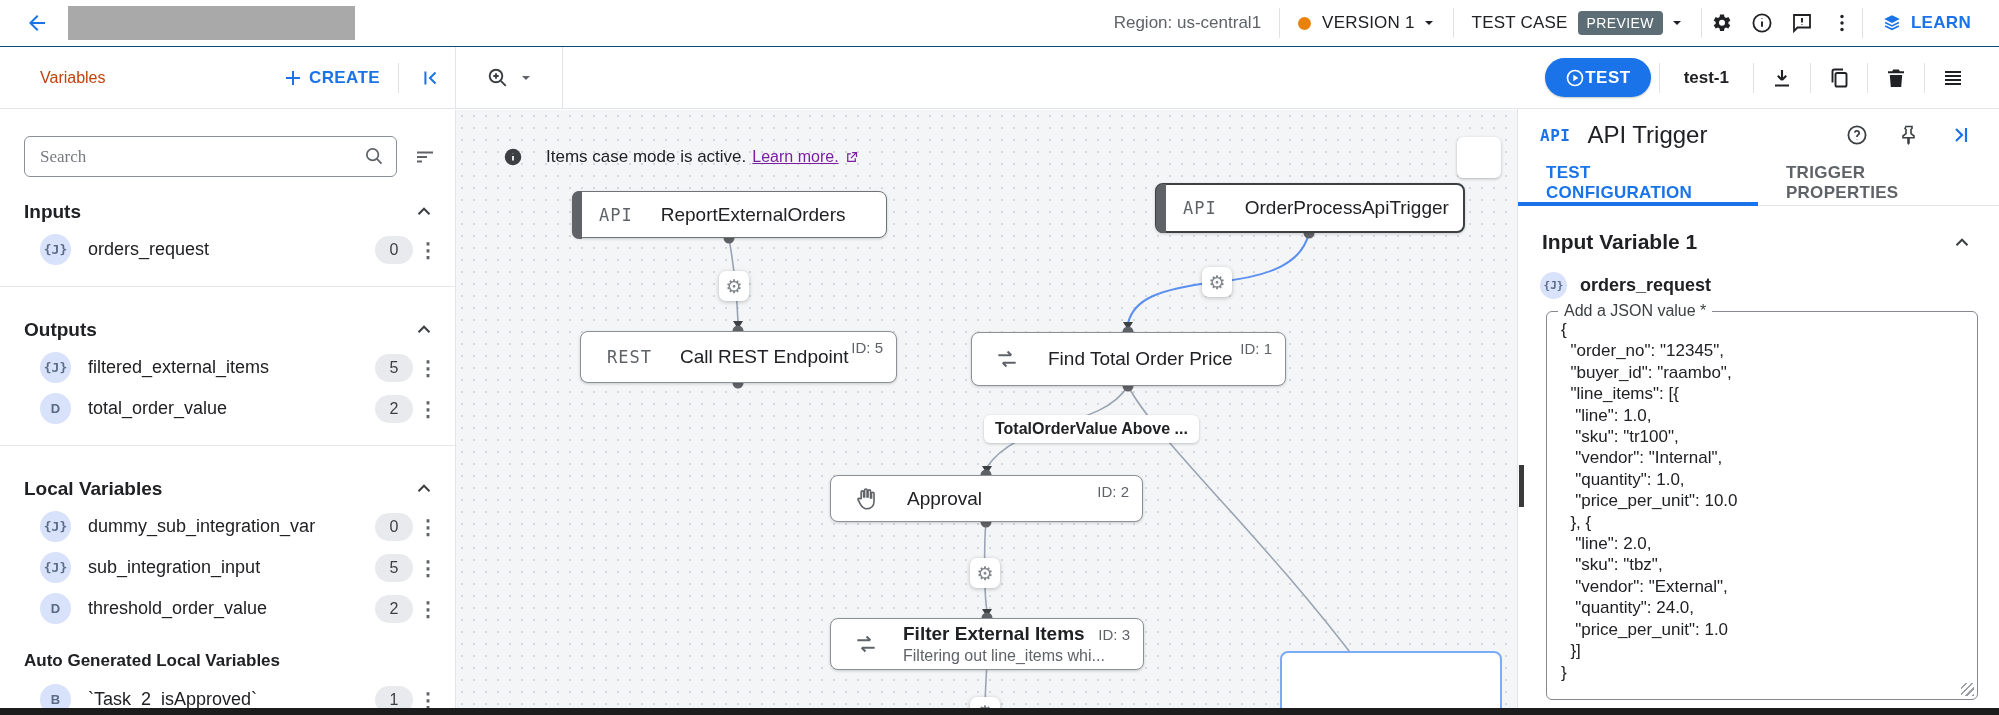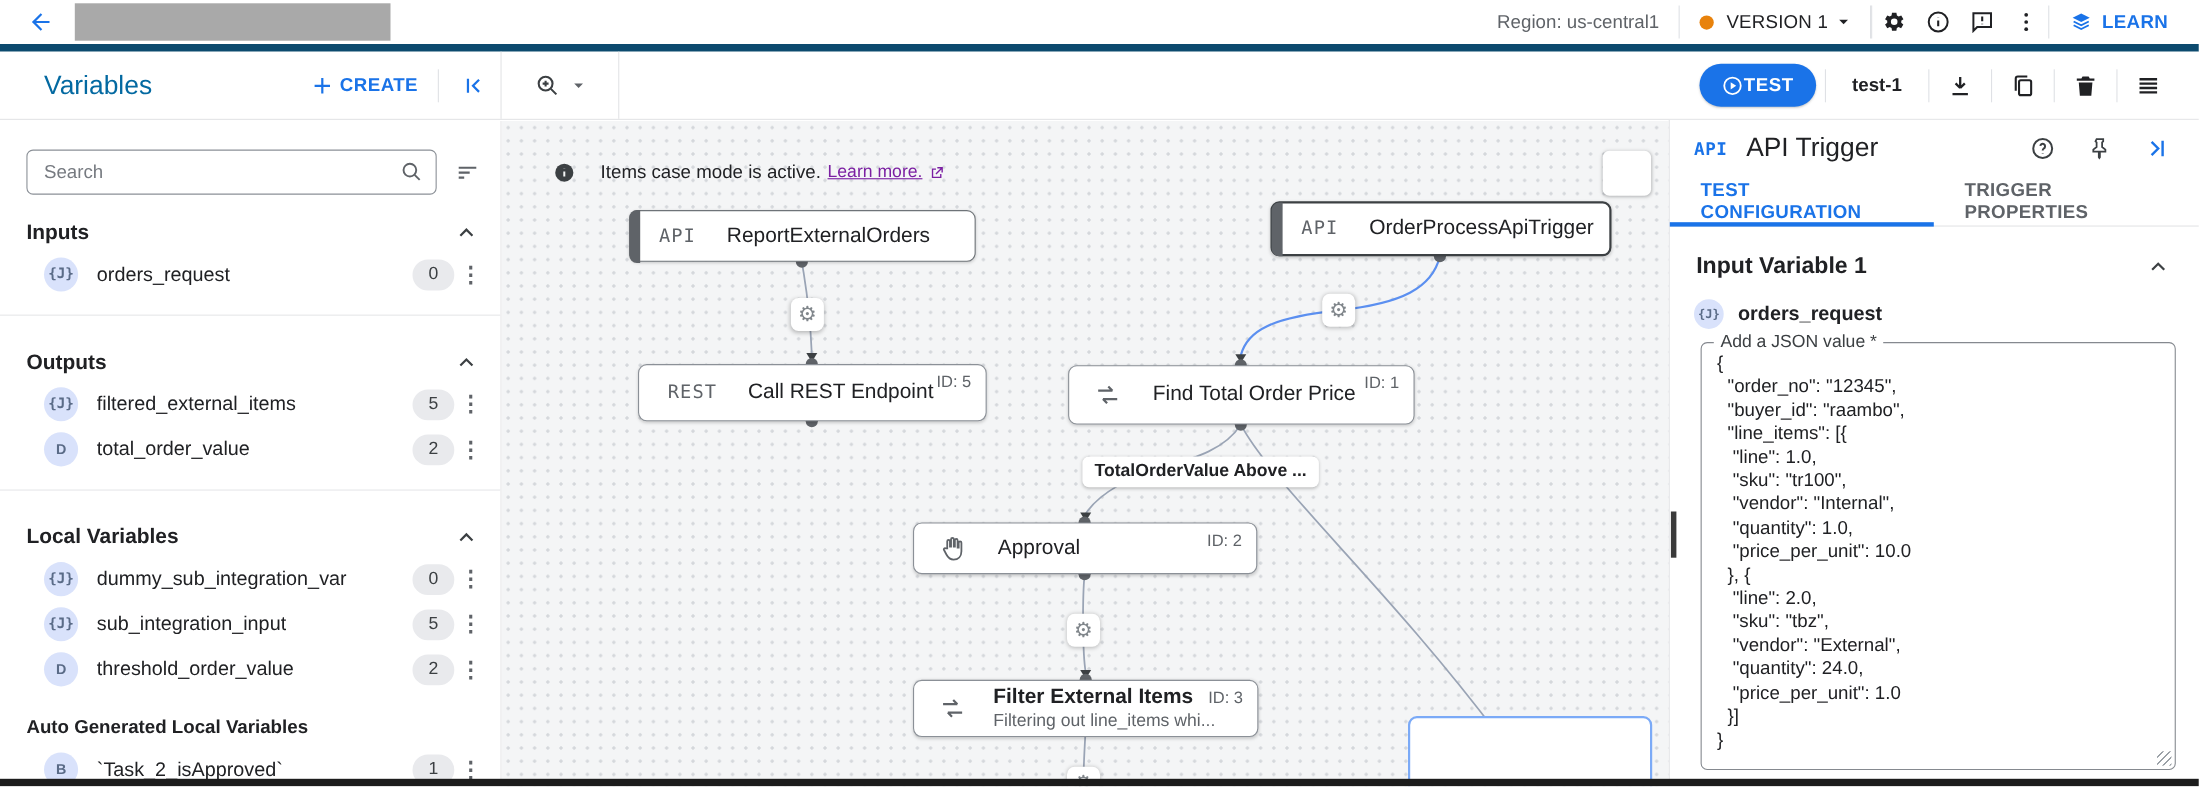--- a/index.html
+++ b/index.html
@@ -4,50 +4,50 @@
 <style>
   *{box-sizing:border-box;margin:0;padding:0}
   html,body{width:1999px;height:715px}
   body{font-family:"Liberation Sans",sans-serif;color:#202124;background:#fff;overflow:hidden}
   .mono{font-family:"DejaVu Sans Mono",monospace}
   .app{position:relative;width:1999px;height:715px;background:#fff;overflow:hidden}
   .vdiv{width:1px;height:30px;background:#dfe1e5;flex:0 0 1px}
   svg{display:block}
 
   
-  .topbar{position:absolute;left:0;top:0;width:100%;height:47px;border-bottom:7px solid #0c4a6e;display:flex;align-items:center;padding:0 22px;background:#fff}
+  .topbar{position:absolute;left:0;top:0;width:100%;height:47px;border-bottom:1px solid #0c4a6e;display:flex;align-items:center;padding:0 22px;background:#fff}
   .back-btn{width:30px;height:30px;display:flex;align-items:center;justify-content:center;cursor:pointer}
   .redacted{width:287px;height:34px;background:#a9a9a9;margin-left:16px}
   .topbar-right{margin-left:auto;display:flex;align-items:center;gap:0}
   .tb-item{display:flex;align-items:center;padding:0 18px;white-space:nowrap}
   .region-txt{color:#5f6368;font-size:17px}
   .ver-dot{width:13px;height:13px;border-radius:50%;background:var(--version_dot,#e8820c);margin-right:11px}
   .ver-label,.tc-label{font-size:17px;font-weight:500;color:#202124;letter-spacing:.2px}
   .caret{margin-left:8px}
   .preview-badge{background:var(--preview_bg,#5c6d76);color:#fff;font-size:14px;font-weight:500;letter-spacing:.4px;border-radius:4px;padding:4px 9px;margin-left:10px}
   .icon-btn{width:40px;height:40px;display:flex;align-items:center;justify-content:center;cursor:pointer}
   .learn{display:flex;align-items:center;gap:8px;color:var(--accent,#1a73e8);font-weight:700;font-size:17px;letter-spacing:.3px;padding:0 6px 0 18px}
 
   
   .toolbar{position:absolute;left:0;top:47px;width:100%;height:62px;border-bottom:1px solid #e3e4e6;display:flex;align-items:center;background:#fff}
   .tb-left{width:456px;height:100%;display:flex;align-items:center;padding:0 14px 0 40px;border-right:1px solid #e3e4e6}
-  .variables-title{font-size:24px;color:#0369a1}
+  .variables-title{font-size:16px;color:#c2410c}
   .create-btn{margin-left:auto;display:flex;align-items:center;gap:7px;color:var(--accent,#1a73e8);font-weight:700;font-size:17px;letter-spacing:.4px;cursor:pointer}
   .collapse-btn{margin:0 0 0 20px;cursor:pointer;display:flex;align-items:center}
   .tb-zoom{display:flex;align-items:center;padding:0 30px;height:100%;border-right:1px solid #e3e4e6;gap:10px}
   .tb-right{margin-left:auto;display:flex;align-items:center;padding-right:26px}
   .test-btn{display:flex;align-items:center;background:var(--accent,#1a73e8);color:#fff;font-weight:700;font-size:17px;letter-spacing:.5px;border-radius:20px;height:39px;padding:0 20px;box-shadow:0 1px 2px rgba(60,64,67,.3);cursor:pointer}
   .test-name{font-size:17px;font-weight:700;color:#202124;padding:0 16px}
   .tb-right .vdiv{margin:0 8px}
 
   
   .sidebar{position:absolute;left:0;top:110px;width:456px;height:605px;background:#fff;border-right:1px solid #e3e4e6;overflow:hidden}
   .search-row{display:flex;align-items:center;margin:26px 14px 8px 24px;gap:12px}
   .search-wrap{position:relative;flex:1}
-  .search-input{width:100%;height:41px;border:1px solid #8b9097;border-radius:6px;padding:0 44px 0 15px;font-size:17px;color:#202124;outline:none;font-family:Liberation Sans, sans-serif}
+  .search-input{width:100%;height:41px;border:1px solid #8b9097;border-radius:6px;padding:0 44px 0 15px;font-size:17px;color:#202124;outline:none;font-family:Liberation Serif, serif}
   .search-input::placeholder{color:#767a80}
   .search-icon{position:absolute;right:12px;top:9px}
   .sort-btn{width:32px;height:32px;display:flex;align-items:center;justify-content:center;cursor:pointer}
   .sec-head{display:flex;align-items:center;padding:16px 20px 6px 24px}
   .sec-label{font-size:19px;font-weight:700;color:#202124}
   .sec-chevron{margin-left:auto;cursor:pointer}
   .var-row{display:flex;align-items:center;height:41px;padding:0 12px 0 40px}
   .type-pill{width:31px;height:31px;border-radius:50%;background:#d9e2fb;color:#5a6b87;font-size:13px;font-weight:700;display:flex;align-items:center;justify-content:center;flex:0 0 31px}
   .var-name{font-size:18px;color:#202124;margin-left:17px;white-space:nowrap;overflow:hidden;text-overflow:ellipsis}
   .count-badge{margin-left:auto;min-width:38px;height:28px;border-radius:14px;background:#e9eaed;color:#3c4043;font-size:16px;display:flex;align-items:center;justify-content:center;padding:0 10px}
@@ -125,20 +125,27 @@
         </div>
       <div class="vdiv"></div>
       <div class="tb-item">
         <span class="ver-dot"></span>
         <span class="ver-label">VERSION 1</span>
         <svg class="caret" width="12" height="12" viewBox="0 0 12 12">
             <path d="M2 4l4 4 4-4z" fill="#202124"></path>
           </svg>
       </div>
       <div class="vdiv"></div>
+      <div class="tb-item">
+        <span class="tc-label">TEST CASE</span>
+        <span class="preview-badge">PREVIEW</span>
+        <svg class="caret" width="12" height="12" viewBox="0 0 12 12">
+            <path d="M2 4l4 4 4-4z" fill="#202124"></path>
+          </svg>
+      </div>
       <div class="vdiv"></div>
       <div class="icon-btn">
         <svg width="24" height="24" viewBox="0 0 24 24">
             <path d="M19.4 12.9a7 7 0 0 0 0-1.8l2-1.5-2-3.4-2.3 1a7 7 0 0 0-1.6-.9L15 3.8h-4l-.4 2.5c-.6.2-1.1.5-1.6.9l-2.3-1-2 3.4 2 1.5a7 7 0 0 0 0 1.8l-2 1.5 2 3.4 2.3-1c.5.4 1 .7 1.6.9l.4 2.5h4l.4-2.5c.6-.2 1.1-.5 1.6-.9l2.3 1 2-3.4zM13 15a3 3 0 1 1 0-6 3 3 0 0 1 0 6z" transform="translate(-1 -0.2)" fill="#202124"></path>
           </svg>
       </div>
       <div class="icon-btn">
         <svg width="24" height="24" viewBox="0 0 24 24">
             <circle cx="12" cy="12" r="8.6" fill="none" stroke="#202124" stroke-width="1.8"></circle>
             <path d="M12 10.6v5.2M12 7.6v.4" stroke="#202124" stroke-width="1.9" fill="none"></path>

